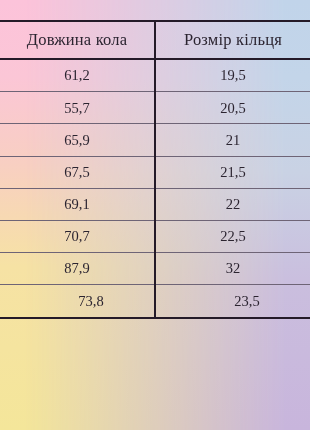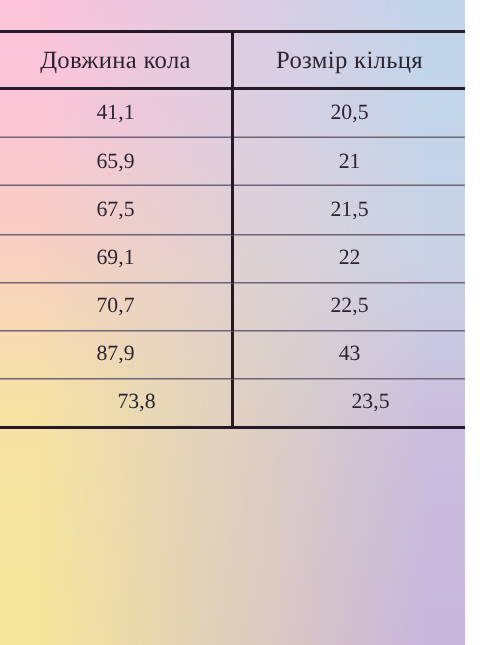--- a/index.html
+++ b/index.html
@@ -118,21 +118,29 @@
             <span class="cell-inner">Довжина кола</span>
           </th>
           <th class="cell-right">
             <span class="cell-inner">Розмір кільця</span>
           </th>
         </tr>
       </thead>
       <tbody>
         <tr class="data-row">
           <td class="cell-left">
-              <span class="cell-inner">41,1</span>
+              <span class="cell-inner">61,2</span>
+            </td>
+          <td class="cell-right">
+              <span class="cell-inner">19,5</span>
+            </td>
+        </tr>
+        <tr class="data-row">
+          <td class="cell-left">
+              <span class="cell-inner">55,7</span>
             </td>
           <td class="cell-right">
               <span class="cell-inner">20,5</span>
             </td>
         </tr>
         <tr class="data-row">
           <td class="cell-left">
               <span class="cell-inner">65,9</span>
             </td>
           <td class="cell-right">
@@ -161,21 +169,21 @@
             </td>
           <td class="cell-right">
               <span class="cell-inner">22,5</span>
             </td>
         </tr>
         <tr class="data-row">
           <td class="cell-left">
               <span class="cell-inner">87,9</span>
             </td>
           <td class="cell-right">
-              <span class="cell-inner">43</span>
+              <span class="cell-inner">32</span>
             </td>
         </tr>
         <tr class="data-row">
           <td class="cell-left">
               <span class="cell-inner">73,8</span>
             </td>
           <td class="cell-right">
               <span class="cell-inner">23,5</span>
             </td>
         </tr>

